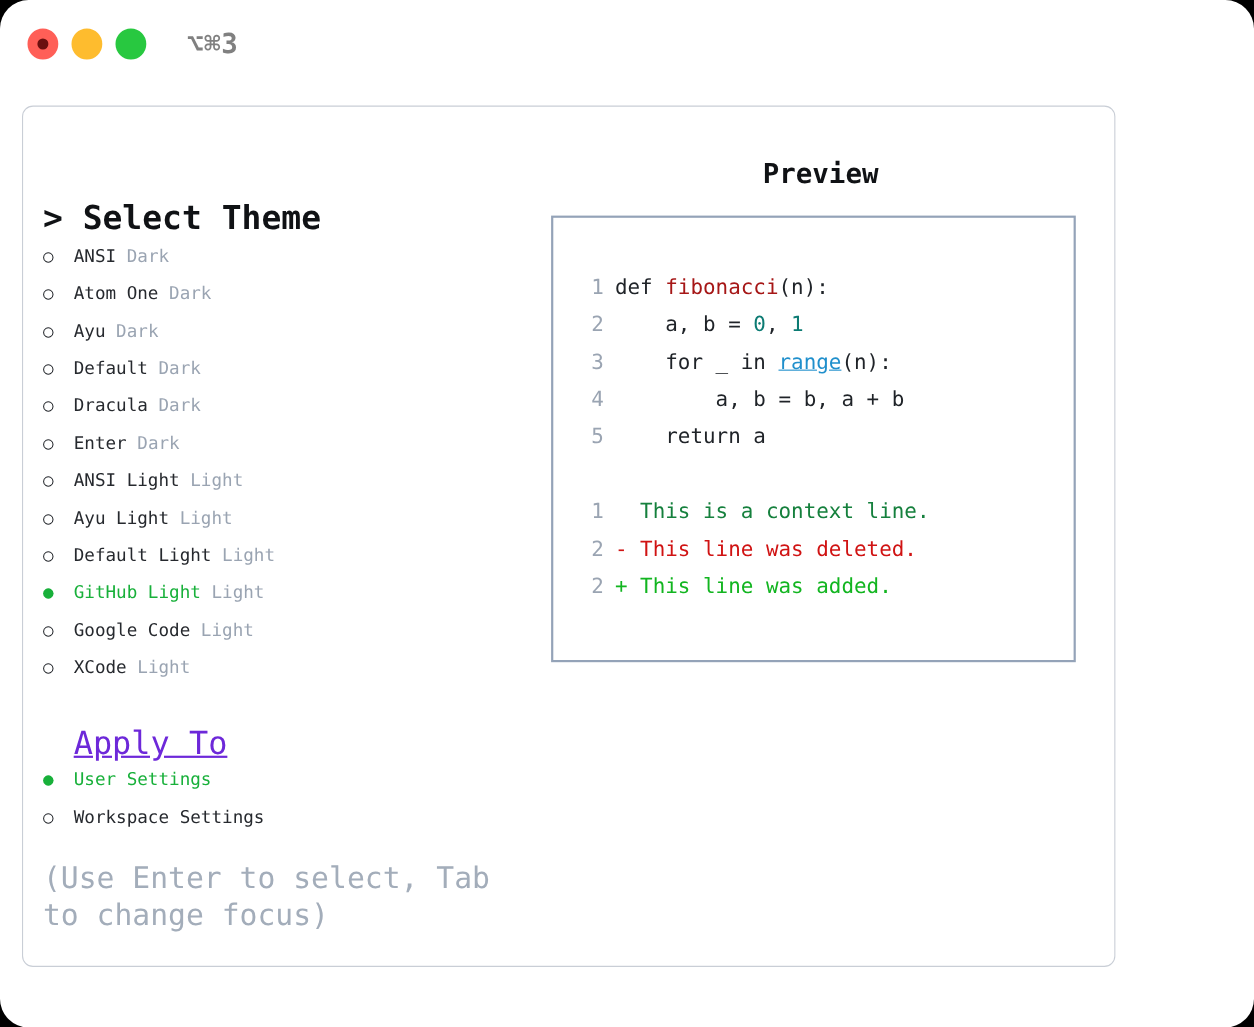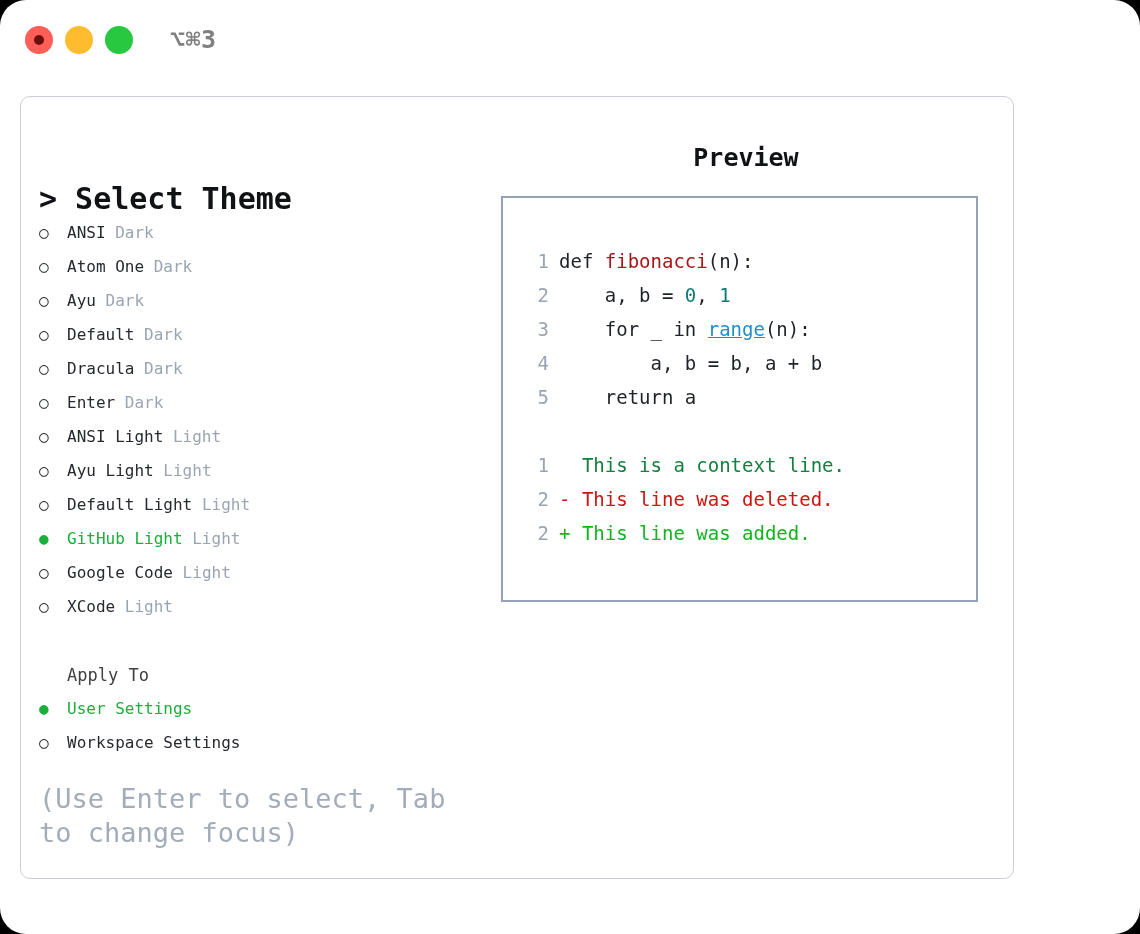--- a/index.html
+++ b/index.html
@@ -100,24 +100,25 @@
     color: #101215;
     font-size: 30px;
     margin-top: 41px;
   }
   .suffix { color: #9aa4b2; }
   .row.selected { color: #18b03a; }
   .row.selected .marker { color: #18b03a; }
   .sec-head {
     height: 34px;
     line-height: 34px;
-    font-size: 17px;
-    color: #404040;
+    font-size: 29px;
+    color: #6d28d9;
     white-space: pre;
     padding-left: 28px;
+    text-decoration: underline;
   }
   .spacer-row { height: 34px; }
   #hint {
     margin-top: 22px;
     font-size: 27px;
     line-height: 34px;
     color: #a3adba;
     width: 420px;
   }
 

